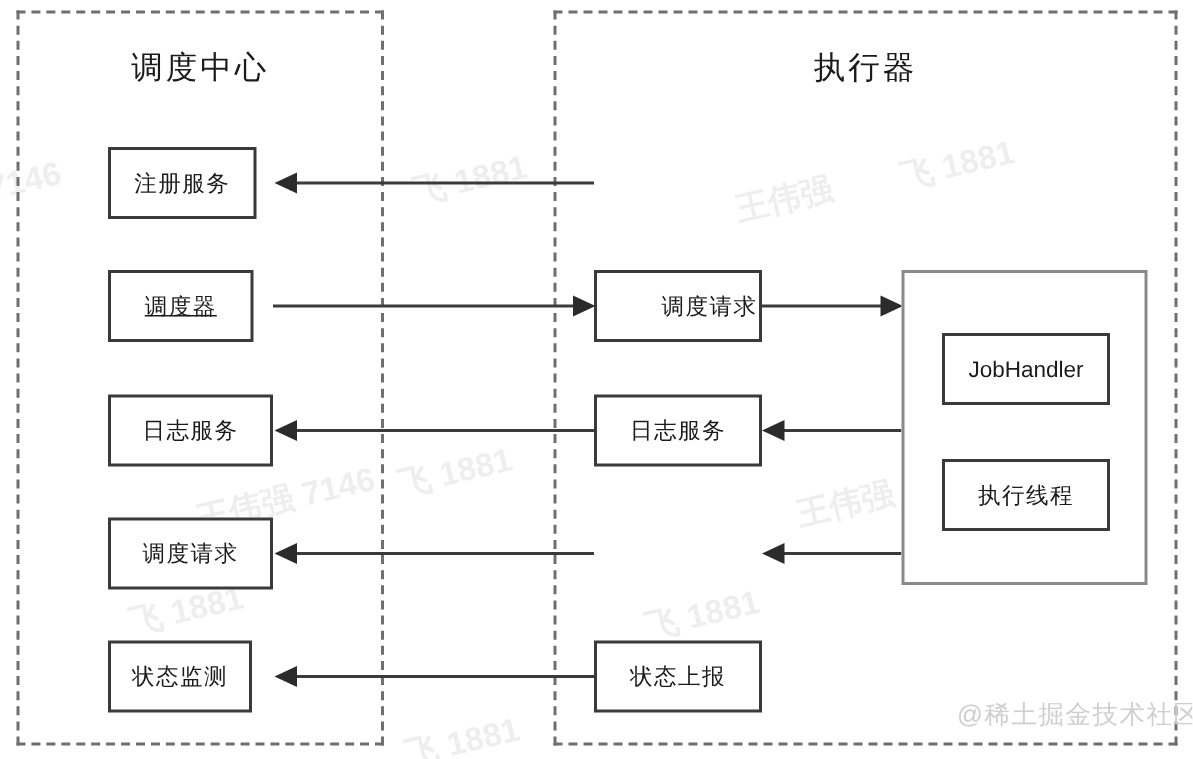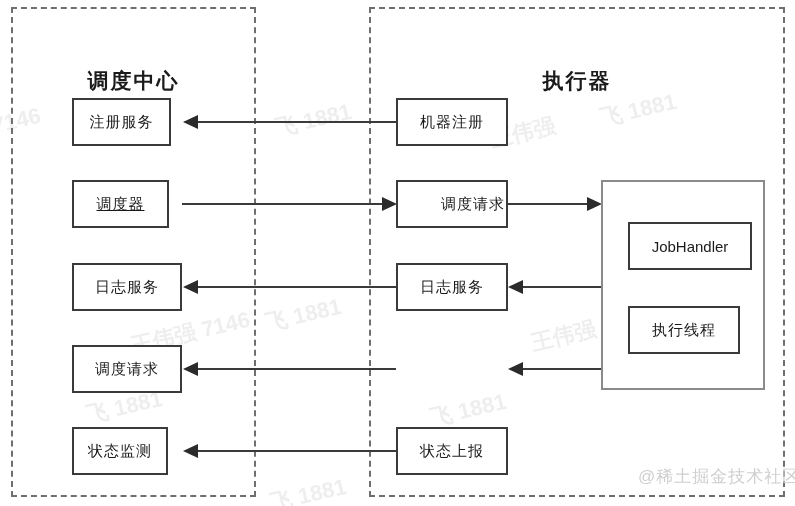--- a/index.html
+++ b/index.html
@@ -24,25 +24,24 @@
     border: 2px dashed #6f6f6f;
     box-sizing: border-box;
     background: transparent;
   }
   .panel-title {
     position: absolute;
     left: 0;
     right: 0;
     text-align: center;
     font-size: 21px;
-    font-weight: bold;
+    font-weight: normal;
     color: #1b1b1b;
     letter-spacing: 2px;
     white-space: nowrap;
-    margin-top: 36px;
   }
 
   
   .node {
     position: absolute;
     box-sizing: border-box;
     background: #ffffff;
     border: 2px solid #3a3a3a;
     display: flex;
     align-items: center;
@@ -153,35 +152,34 @@
   <div class="arrowhead left" style="left:508px; top:362px;"></div>
 
   <div class="edge" style="left:196px; top:368px; width:200px;"></div>
   <div class="arrowhead left" style="left:183px; top:362px;"></div>
 
   <div class="edge" style="left:196px; top:450px; width:200px;"></div>
   <div class="arrowhead left" style="left:183px; top:444px;"></div>
 
   <div class="container-box" style="left:601px; top:180px; width:164px; height:210px;"></div>
 
-  <div class="node latin" style="left:628px; top:222px; width:124px; height:48px;">JobHandler</div>
+  <div class="node latin" style="left:628px; top:222px; width:112px; height:48px;">JobHandler</div>
 
   <div class="node" style="left:628px; top:306px; width:112px; height:48px;">执行线程</div>
 
   <div class="node" style="left:72px; top:98px; width:99px; height:48px;">注册服务</div>
 
   <div class="node" style="left:72px; top:180px; width:97px; height:48px;text-decoration:underline;">调度器</div>
 
   <div class="node" style="left:72px; top:263px; width:110px; height:48px;">日志服务</div>
 
   <div class="node" style="left:72px; top:345px; width:110px; height:48px;">调度请求</div>
 
   <div class="node" style="left:72px; top:427px; width:96px; height:48px;">状态监测</div>
 
-  <div class="node" style="left:396px; top:98px; width:112px; height:48px;">机器注册</div>
 
   <div class="node" style="left:396px; top:180px; width:112px; height:48px;padding-left:42px;">调度请求</div>
 
   <div class="node" style="left:396px; top:263px; width:112px; height:48px;">日志服务</div>
 
 
   <div class="node" style="left:396px; top:427px; width:112px; height:48px;">状态上报</div>
 
   <div class="wm-brand" style="left:625px; top:465px;">@稀土掘金技术社区</div>
 

